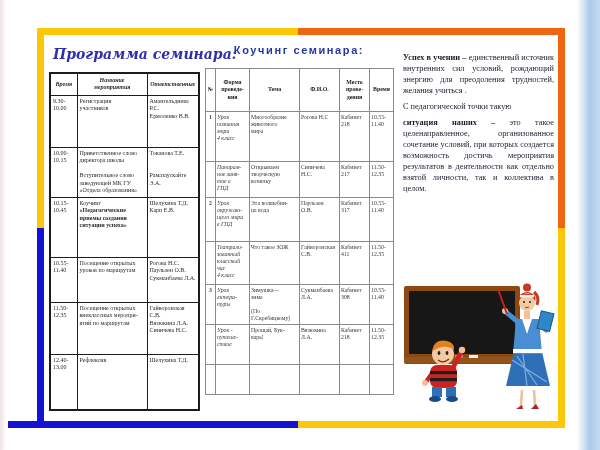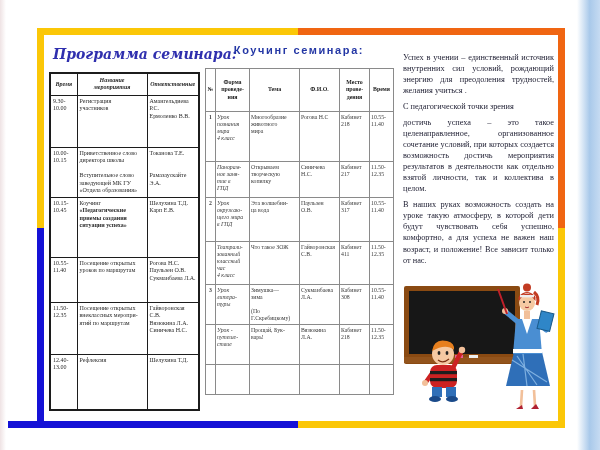--- a/index.html
+++ b/index.html
@@ -63,21 +63,21 @@
   .routes tbody tr:nth-of-type(5){height:38px;}
   .routes tbody tr:nth-of-type(6){height:40px;}
   .routes tbody tr:nth-of-type(7){height:30px;}
   .cell-form{font-style:italic;}
   .cell-num{text-align:center;font-weight:bold;}
 
   
   .panel-right{position:absolute;left:403px;top:52px;width:151px;}
   .panel-right p{margin:0 0 5px 0;font-size:8.3px;line-height:1.33;text-align:justify;
                  color:#1c1c30;}
-  .lead{font-weight:normal;}
+  .lead{font-weight:bold;}
 
   
   .illus{position:absolute;left:403px;top:272px;width:153px;height:148px;}
 </style>
 </head>
 <body>
 
 <div class="page">
 
   <div class="left-edge"></div>
@@ -315,23 +315,22 @@
             <td></td>
             <td></td>
             <td></td>
           </tr>
         </tbody>
     </table>
   </div>
 
   <div class="panel-right">
     <p><span class="lead">Успех в учении –</span><span> единственный источник внутренних сил условий, рождающий энергию для преодоления трудностей, желания учиться .</span></p>
-    <p><span>С педагогической точки зрения</span></p>
-    <p><span class="lead">достичь успеха –</span><span> это такое целенаправленное, организованное сочетание условий, при которых создается возможность достичь мероприятия результатов в деятельности как отдельно взятой личности, так и коллектива в целом.</span></p>
-    <p><span>В наших руках возможность создать на уроке такую атмосферу, в которой дети будут чувствовать себя успешно, комфортно, а  для успеха не важен наш возраст,  и  положение! Все зависит только от нас.</span></p>
+    <p><span>С педагогической точки такую</span></p>
+    <p><span class="lead">ситуация наших –</span><span> это такое целенаправленное, организованное сочетание условий, при которых создается возможность достичь мероприятия результатов в деятельности как отдельно взятой личности, так и коллектива в целом.</span></p>
   </div>
 
   <svg class="illus" viewBox="0 0 153 148">
 
     <g>
       <rect x="1" y="14" width="116" height="78" rx="2" fill="#8a4a12"></rect>
       <rect x="6" y="19" width="106" height="63" fill="#171717"></rect>
       <rect x="1" y="85" width="116" height="6" fill="#93541c"></rect>
       <rect x="52" y="83" width="8" height="3" fill="#e8609a"></rect>
       <rect x="66" y="83" width="9" height="3" fill="#eeeeee"></rect>

